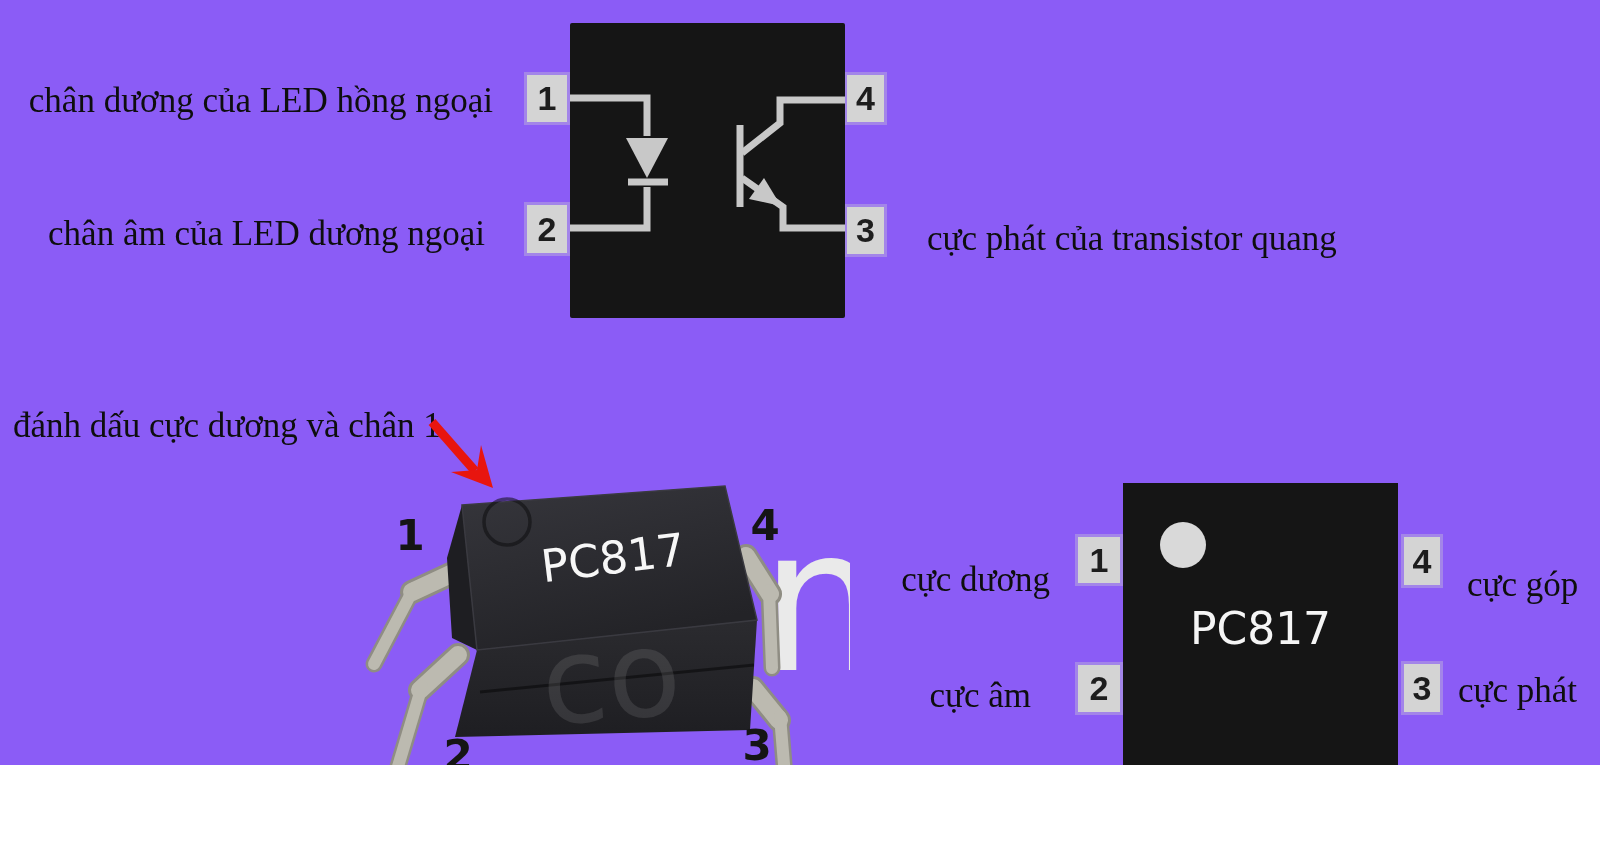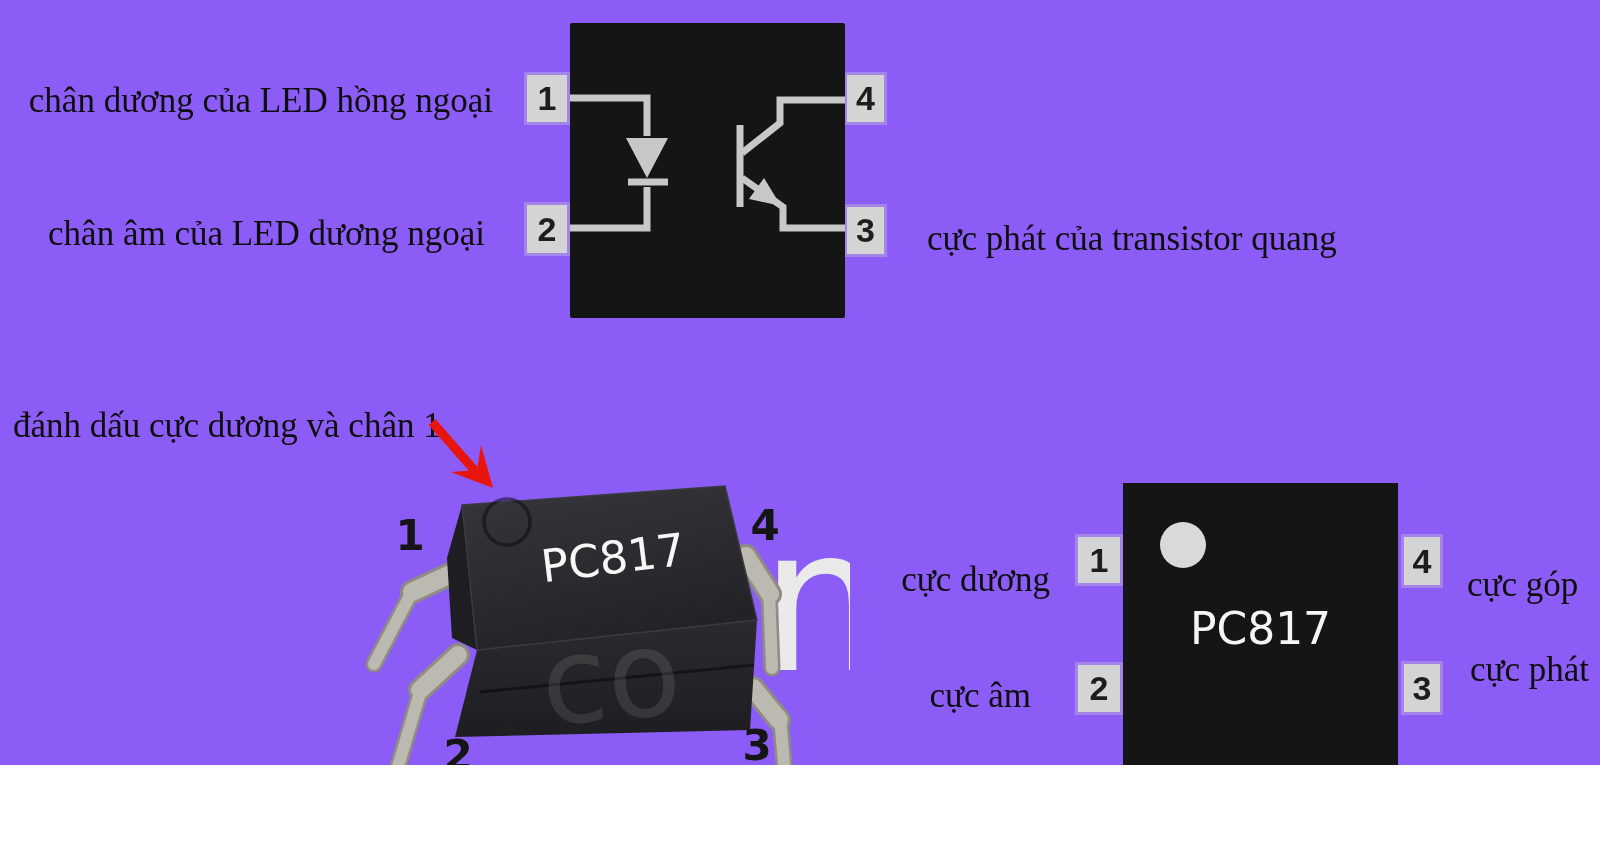--- a/index.html
+++ b/index.html
@@ -110,21 +110,21 @@
       <text x="80" y="120">1</text>
       <text x="128" y="340">2</text>
       <text x="435" y="110">4</text>
       <text x="427" y="330">3</text>
     </g>
   </svg>
 
   <div class="serif-label" style="top:535px;right:550px;margin-top:27px;">cực dương</div>
   <div class="serif-label" style="top:678px;right:569px;">cực âm</div>
   <div class="serif-label" style="top:567px;left:1467px;">cực góp</div>
-  <div class="serif-label" style="top:652px;left:1458px;margin-left:12px;">cực phát</div>
+  <div class="serif-label" style="top:673px;left:1458px;">cực phát</div>
 
   <div class="pin-box" style="left:1078px;top:537px;width:42px;height:46px;">
       <span>1</span>
     </div>
   <div class="pin-box" style="left:1078px;top:665px;width:42px;height:47px;">
       <span>2</span>
     </div>
   <div class="pin-box" style="left:1404px;top:537px;width:36px;height:48px;">
       <span>4</span>
     </div>

